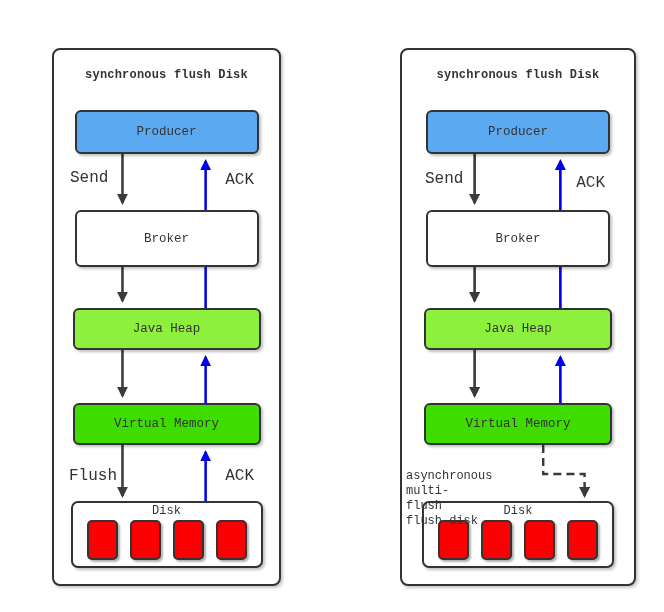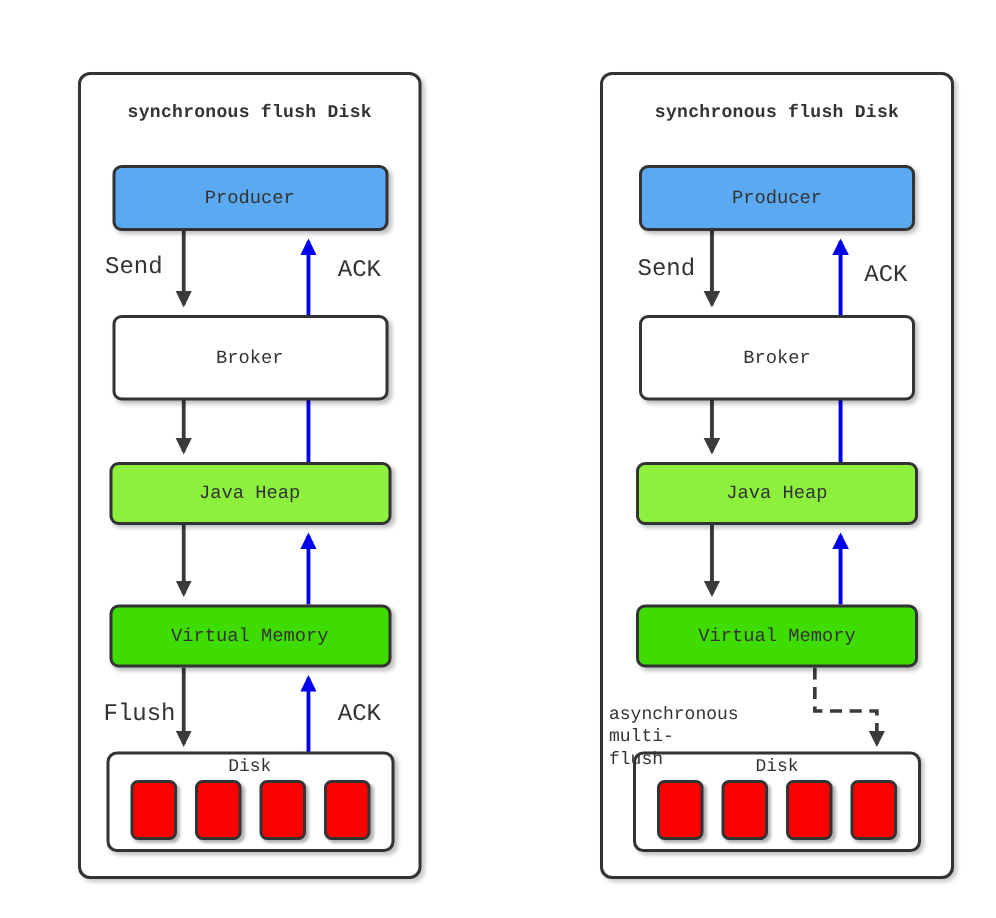--- a/index.html
+++ b/index.html
@@ -189,16 +189,17 @@
         <div class="disk-block"></div>
       </div>
     </div>
 
     <div class="edge-label" style="left:23px; top:120px;">Send</div>
     <div class="edge-label" style="right:29px; top:124px;">ACK</div>
 
     <div class="note">
       <div>asynchronous multi-</div>
       <div>flush</div>
+      <div>flush disk</div>
     </div>
   </div>
 
 </div>
 
 </body></html>

